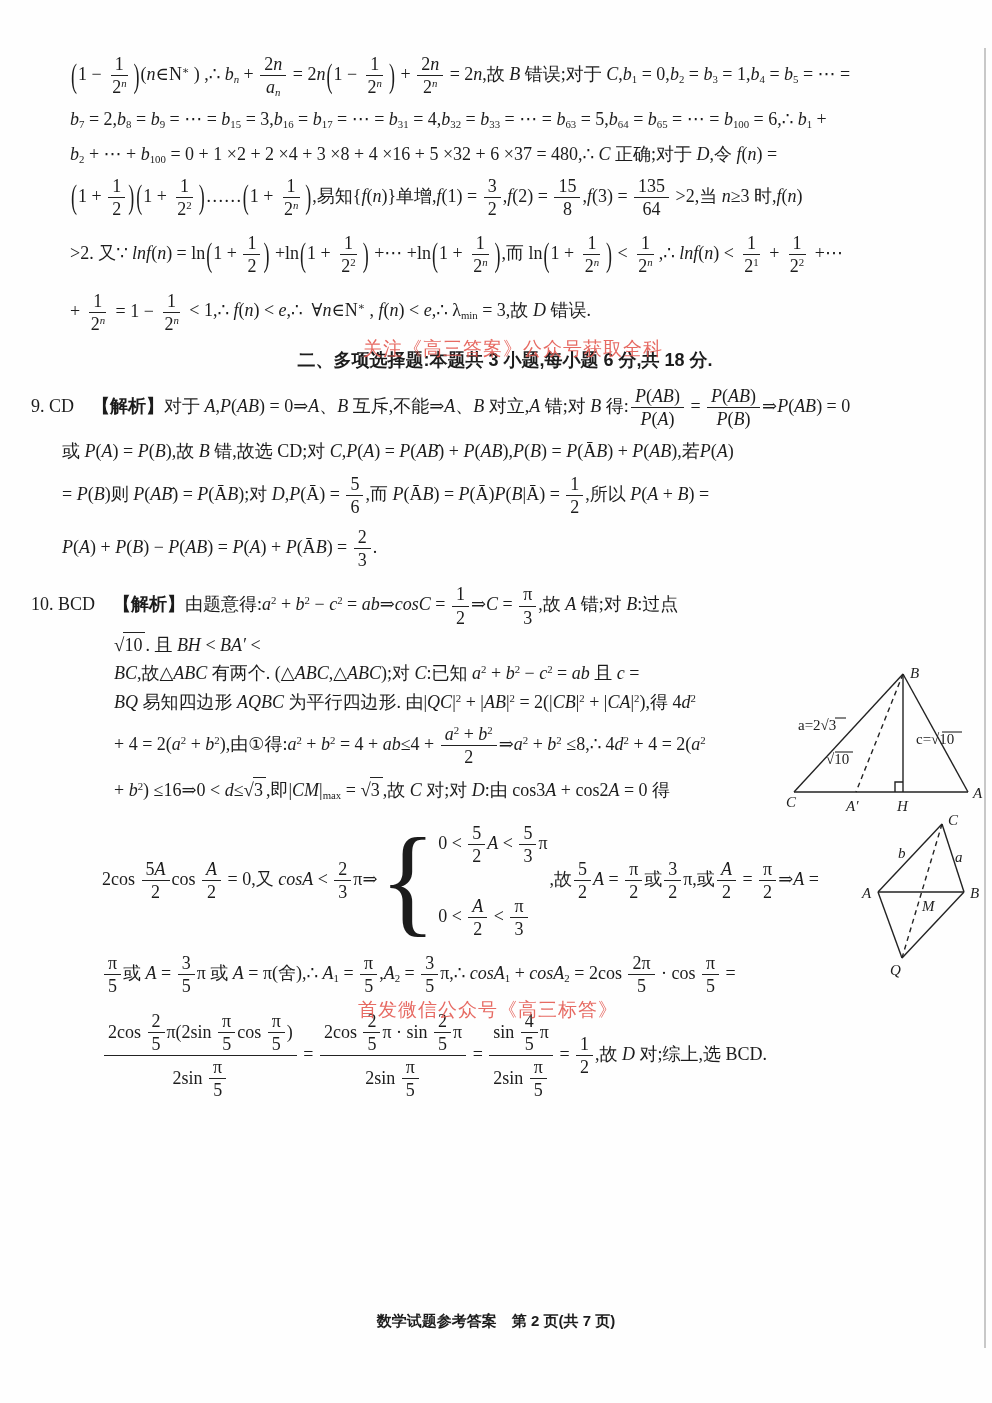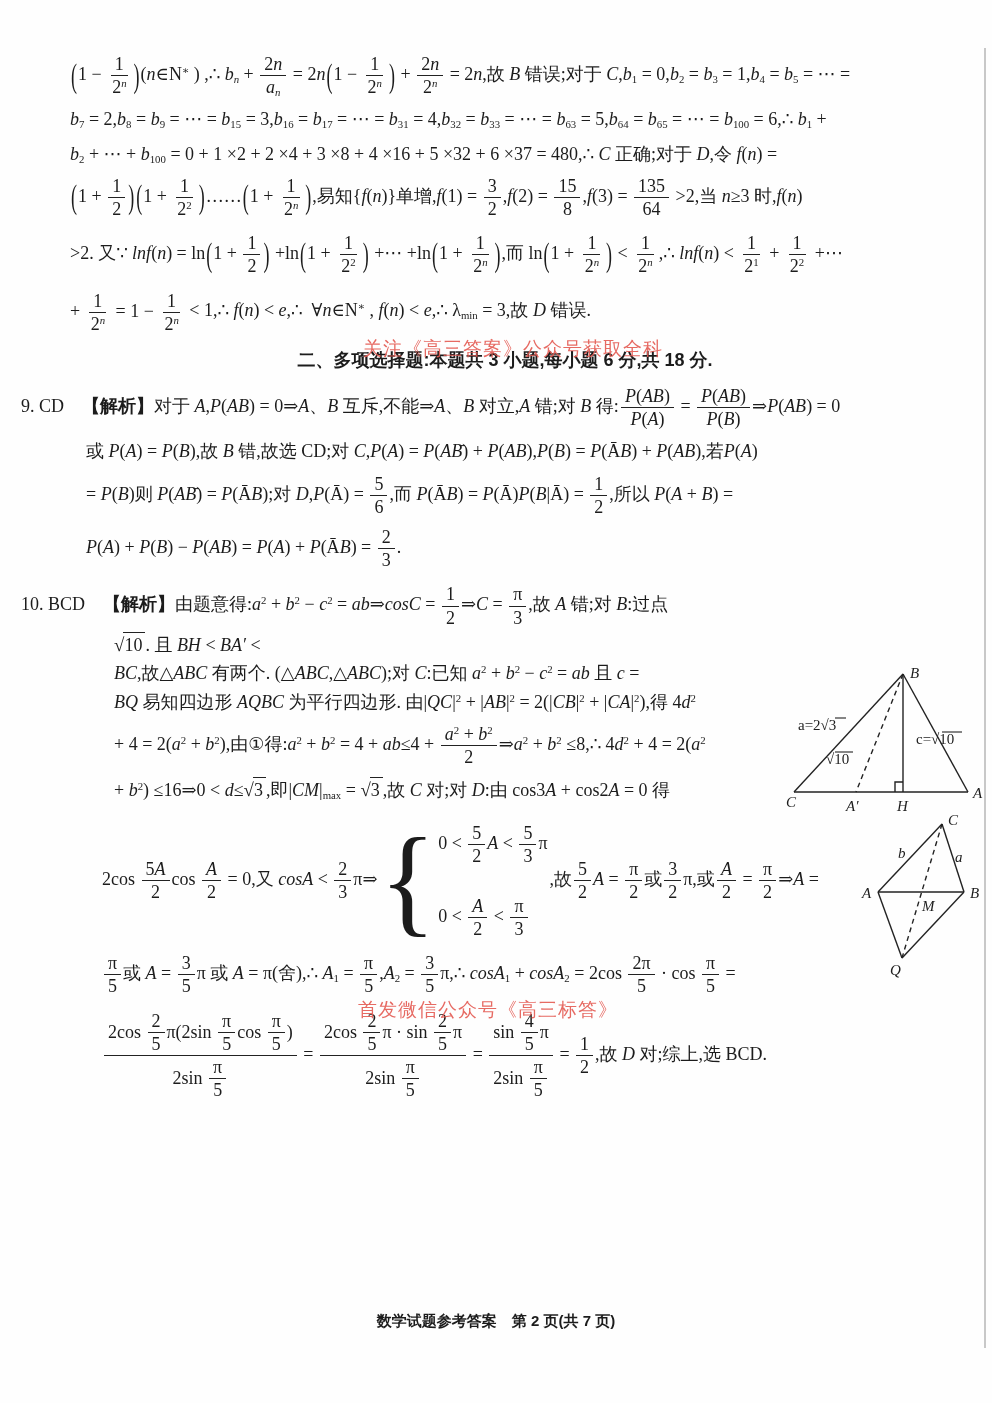--- a/index.html
+++ b/index.html
@@ -25,22 +25,22 @@
   .bp{display:inline-block;transform:scaleY(1.85);vertical-align:middle;
       font-weight:300;padding:0 1px;}
   .cases{display:inline-flex;align-items:center;vertical-align:middle;margin:0 2px;}
   .cases .brace{font-size:118px;line-height:0.9;font-weight:100;transform:scaleY(1.02);
       margin-right:2px;}
   .cases .col{display:inline-flex;flex-direction:column;gap:30px;}
   .cases .crow{white-space:nowrap;}
   
   .l-a{margin-left:52px;}
   .l-sec{margin-left:8px;font-weight:700;font-family:"Liberation Sans","DejaVu Sans",sans-serif;text-align:center;}
-  .l-q{margin-left:3px;}
-  .l-q9c{margin-left:68px;}
+  .l-q{margin-left:13px;}
+  .l-q9c{margin-left:44px;}
   .l-q10c{margin-left:96px;}
   .l-late{margin-left:84px;}
   
   .sp0{margin-bottom:4px;}
   .sp1{margin-bottom:10px;}
   .sp2{margin-bottom:14px;}
   .sp3{margin-bottom:20px;}
   .watermark{position:absolute;color:#e45a52;font-size:19px;letter-spacing:1px;
       font-family:"Liberation Serif","DejaVu Serif",serif;opacity:0.9;z-index:6;
       pointer-events:none;white-space:nowrap;}

